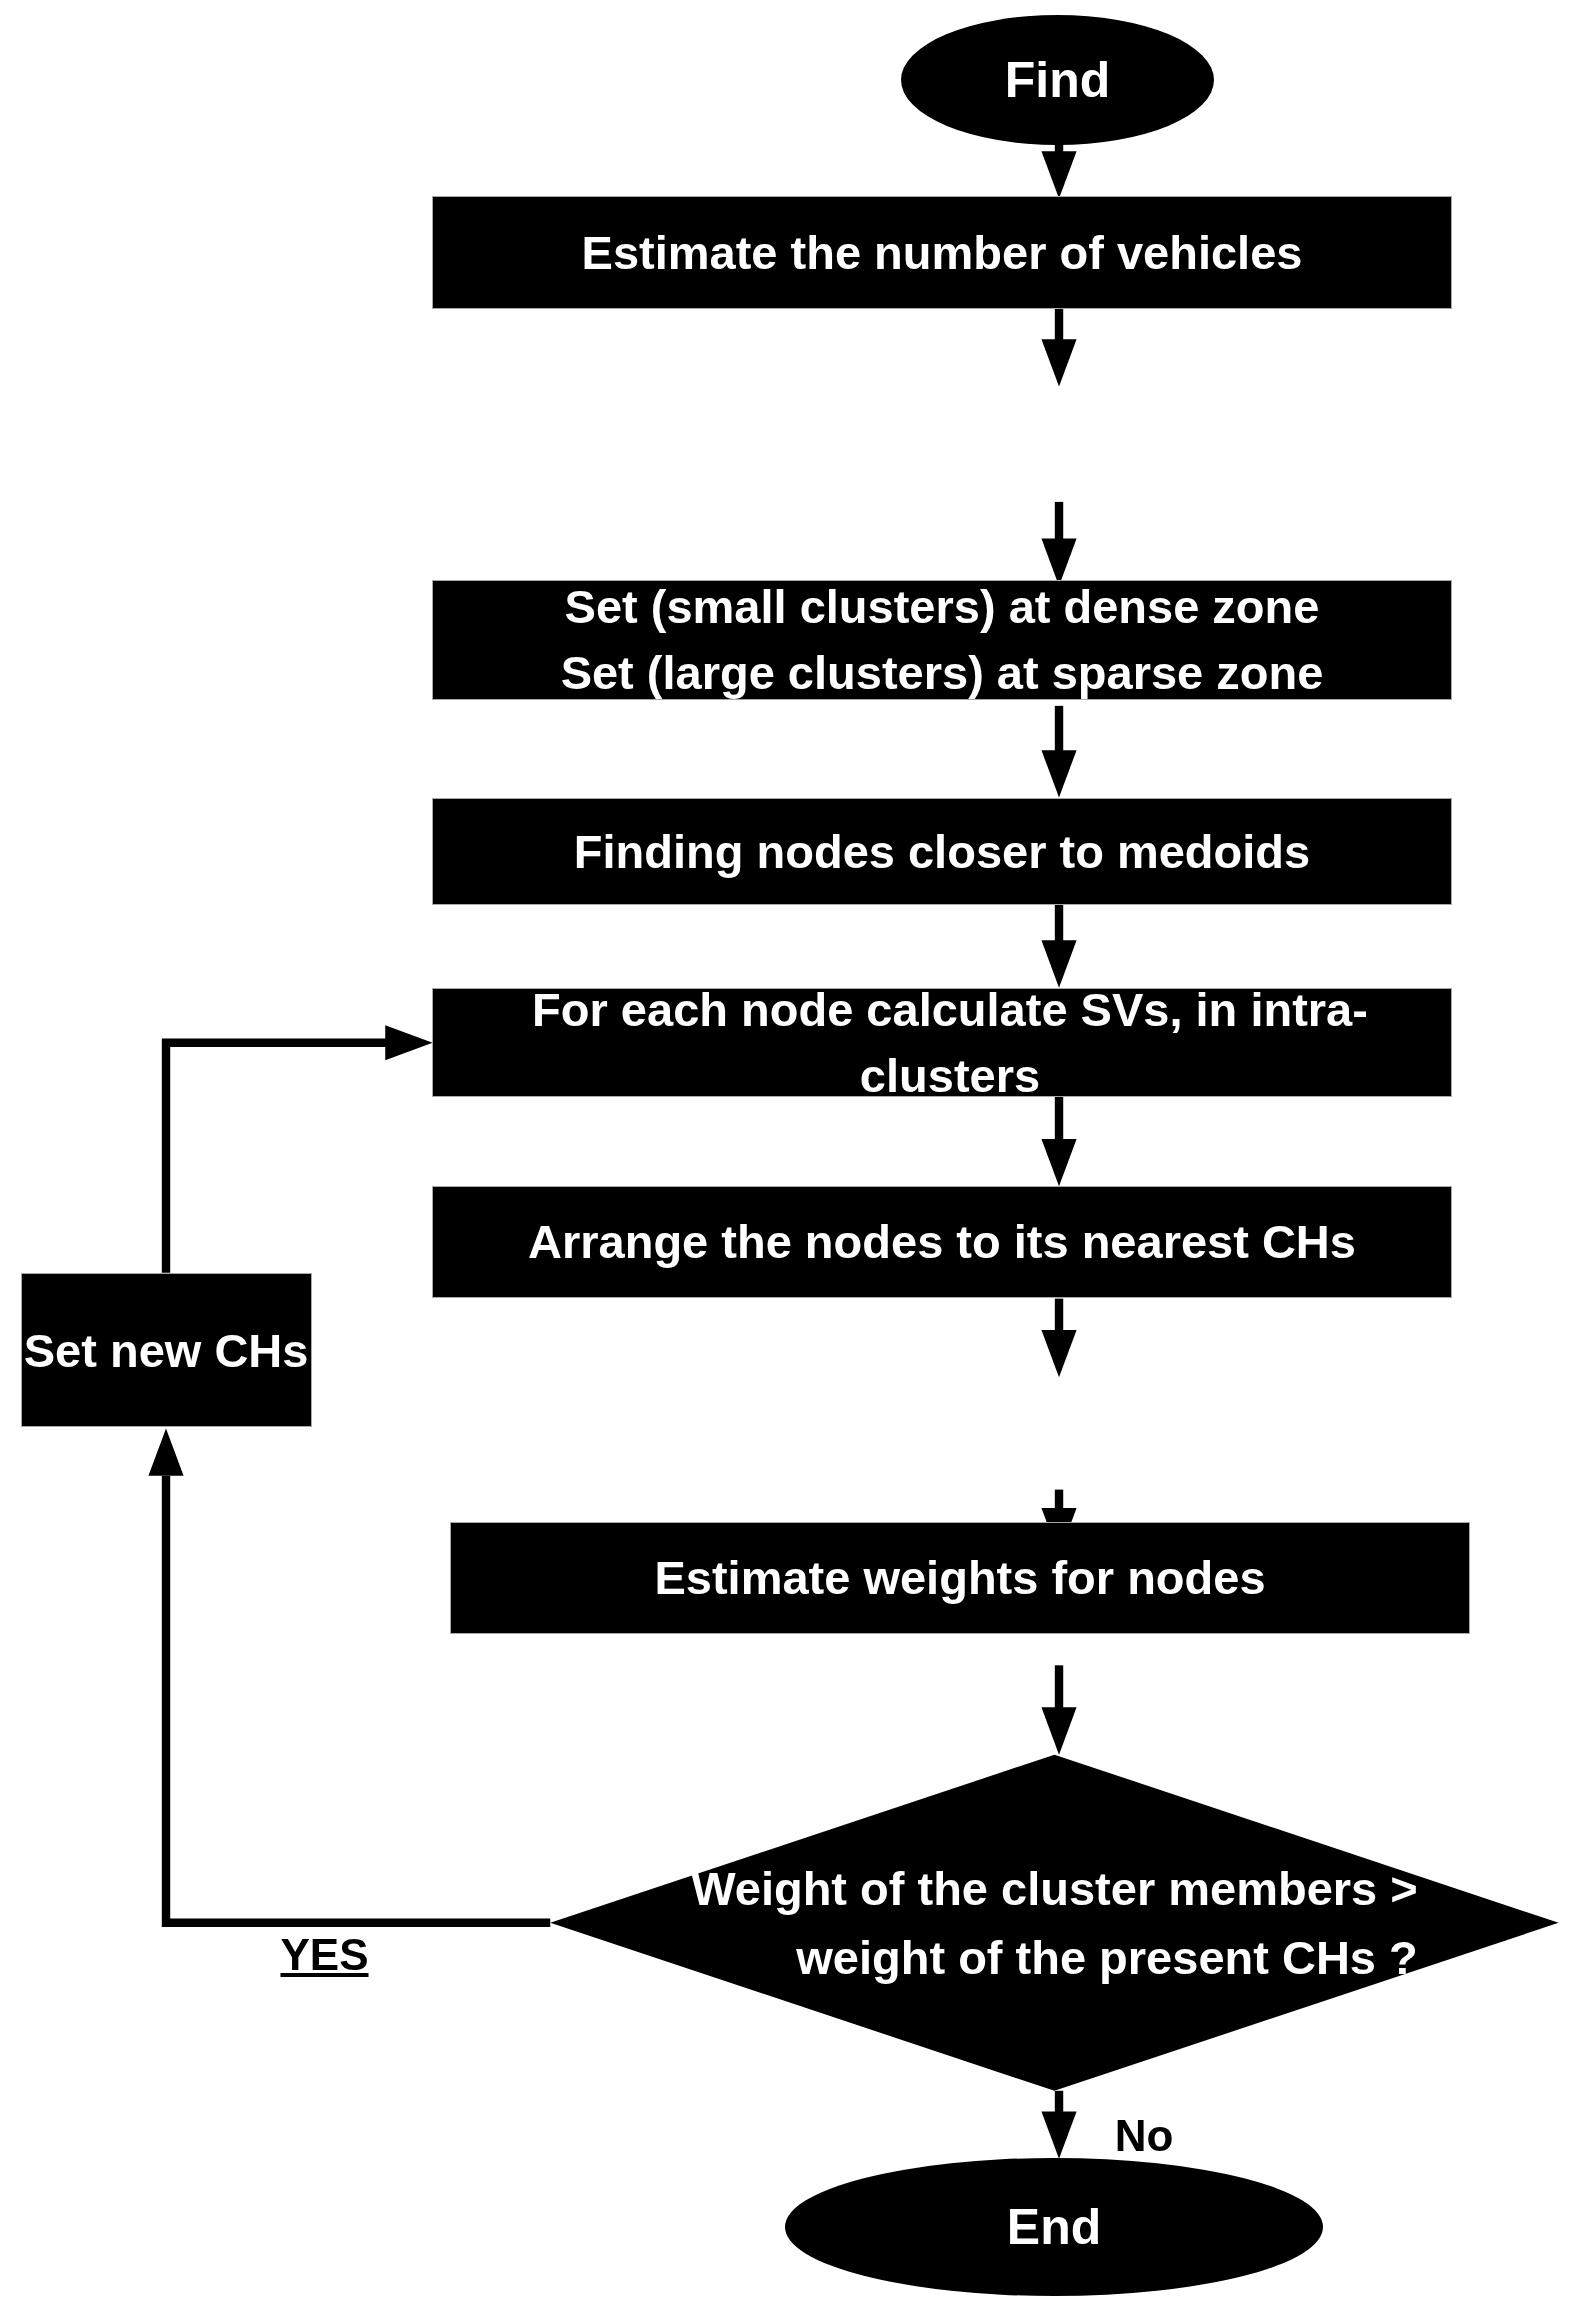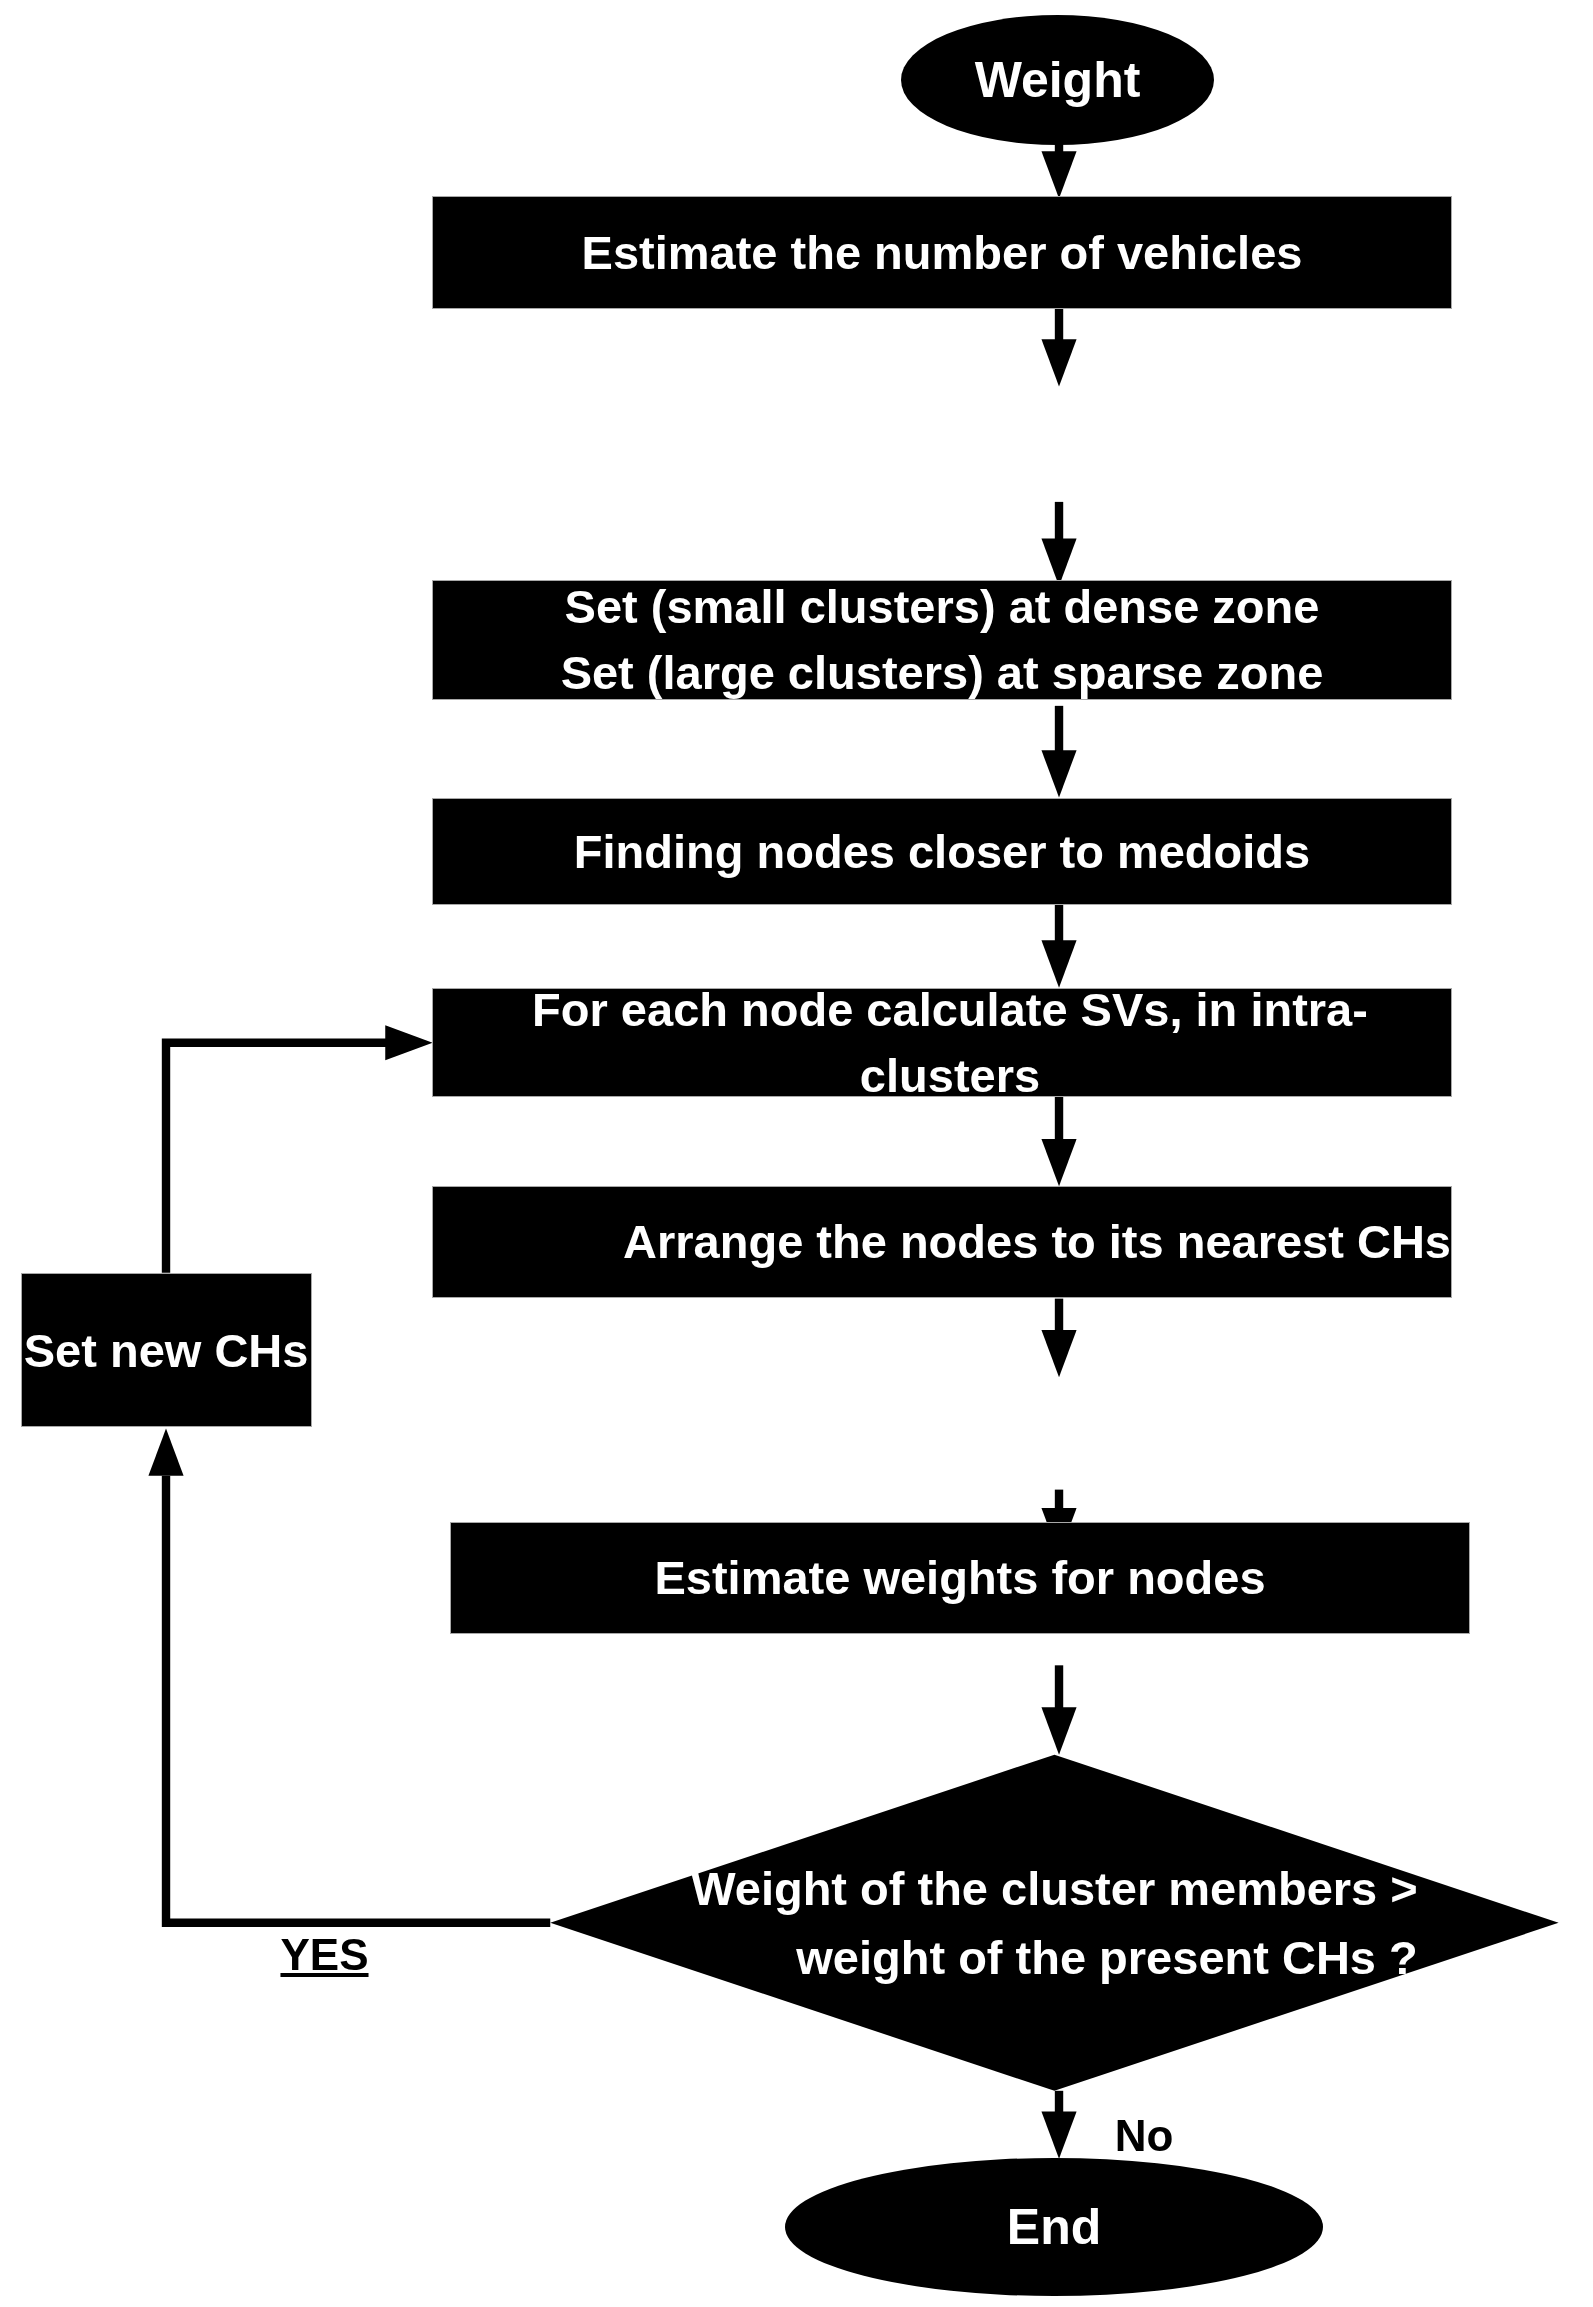--- a/index.html
+++ b/index.html
@@ -131,42 +131,42 @@
 
     <g>
       <polyline points="217,1666 217,1365 506,1365"></polyline>
       <polygon points="504,1342 504,1388 566,1365"></polygon>
     </g>
 
     <polygon points="1380,2297 2040,2517 1380,2737 720,2517"></polygon>
   </svg>
 
   <div class="node terminator" style="left:901px; top:15.3px; width:313px; height:130px;">
-    <span>Weight</span>
+    <span>Find</span>
   </div>
 
   <div class="node process" style="top:196px; height:113px;">
     <span>Estimate the number of vehicles</span>
   </div>
 
 
   <div class="node process" style="top:580px; height:120px;">
     <span>Set (small clusters) at dense zone
 Set (large clusters) at sparse zone</span>
   </div>
 
   <div class="node process" style="top:798px; height:107px;">
     <span>Finding nodes closer to medoids</span>
   </div>
 
   <div class="node process" style="top:988px; height:109px;padding-left:16px;">
     <span>For each node calculate SVs, in intra-clusters</span>
   </div>
 
-  <div class="node process" style="top:1186px; height:112px;justify-content:flex-end;">
+  <div class="node process" style="top:1186px; height:112px;">
     <span>Arrange the nodes to its nearest CHs</span>
   </div>
 
 
   <div class="node process" style="top:1522px; height:112px;margin-left:18px;">
     <span>Estimate weights for nodes</span>
   </div>
 
   <div class="node side-process">
     <span>Set new CHs</span>

